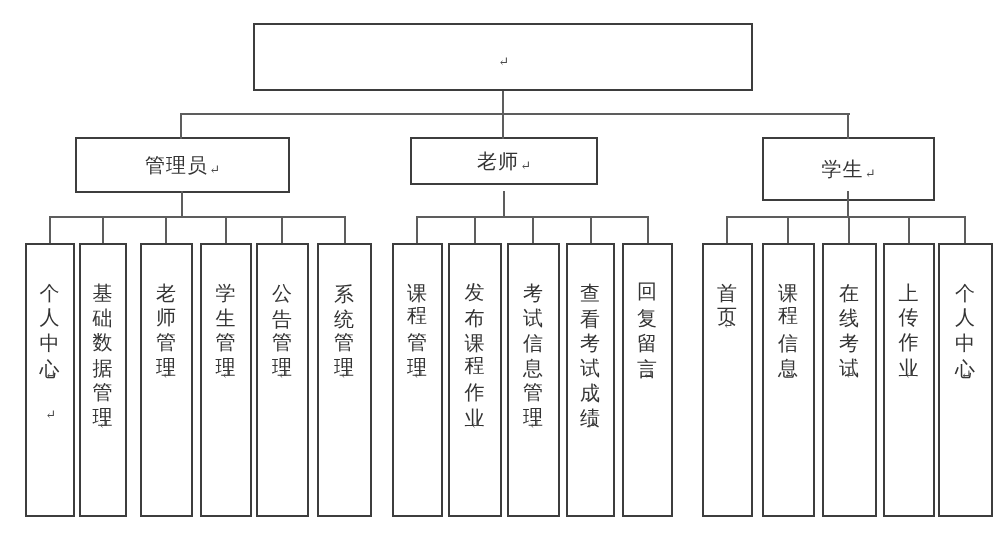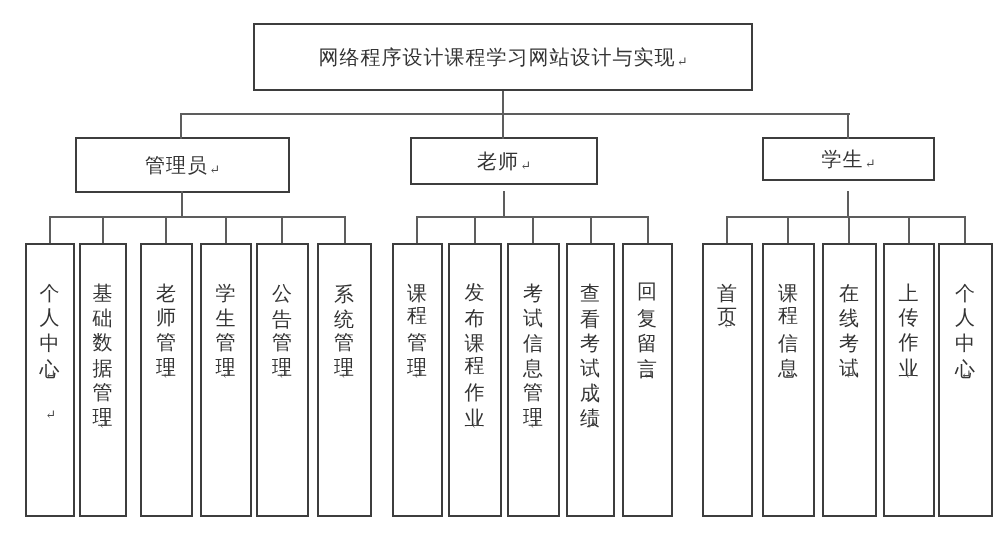--- a/index.html
+++ b/index.html
@@ -24,33 +24,32 @@
   
   .hline{position:absolute;height:2px;background:#5d5d5d;}
   .vline{position:absolute;width:2px;background:#5d5d5d;}
 </style>
 </head>
 <body>
 
 <div id="canvas">
 
   <div class="box hbox" style="left:253px;top:23px;width:500px;height:68px">
-    <span class="hlabel">网络程序设计课程学习网站设计与实现</span>
       <span class="hmark">↵</span>
   </div>
 
   <div class="box hbox" style="left:75px;top:137px;width:215px;height:56px">
     <span class="hlabel">管理员</span>
       <span class="hmark">↵</span>
   </div>
   <div class="box hbox" style="left:410px;top:137px;width:188px;height:48px">
     <span class="hlabel">老师</span>
       <span class="hmark">↵</span>
   </div>
-  <div class="box hbox" style="left:762px;top:137px;width:173px;height:44px">
+  <div class="box hbox" style="left:762px;top:137px;width:173px;height:64px">
     <span class="hlabel">学生</span>
       <span class="hmark">↵</span>
   </div>
 
   <div class="vline" style="left:502px;top:91px;height:24px"></div>
   <div class="hline" style="left:180px;top:113px;width:670px"></div>
   <div class="vline" style="left:180px;top:113px;height:26px"></div>
   <div class="vline" style="left:502px;top:113px;height:26px"></div>
   <div class="vline" style="left:847px;top:113px;height:26px"></div>
 

